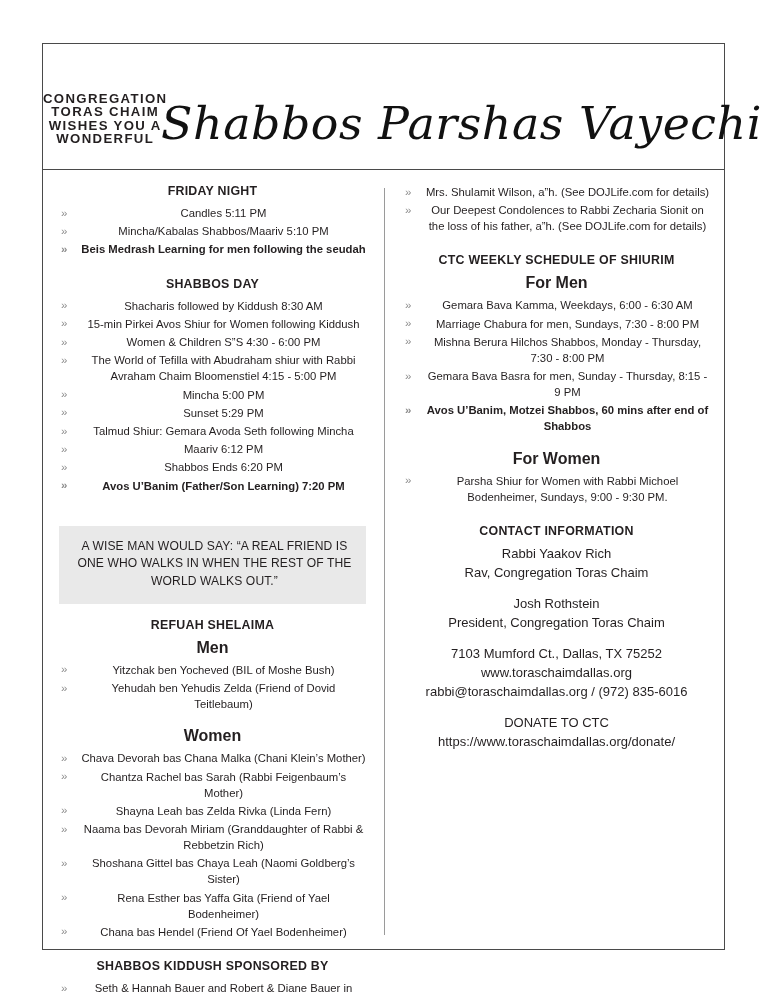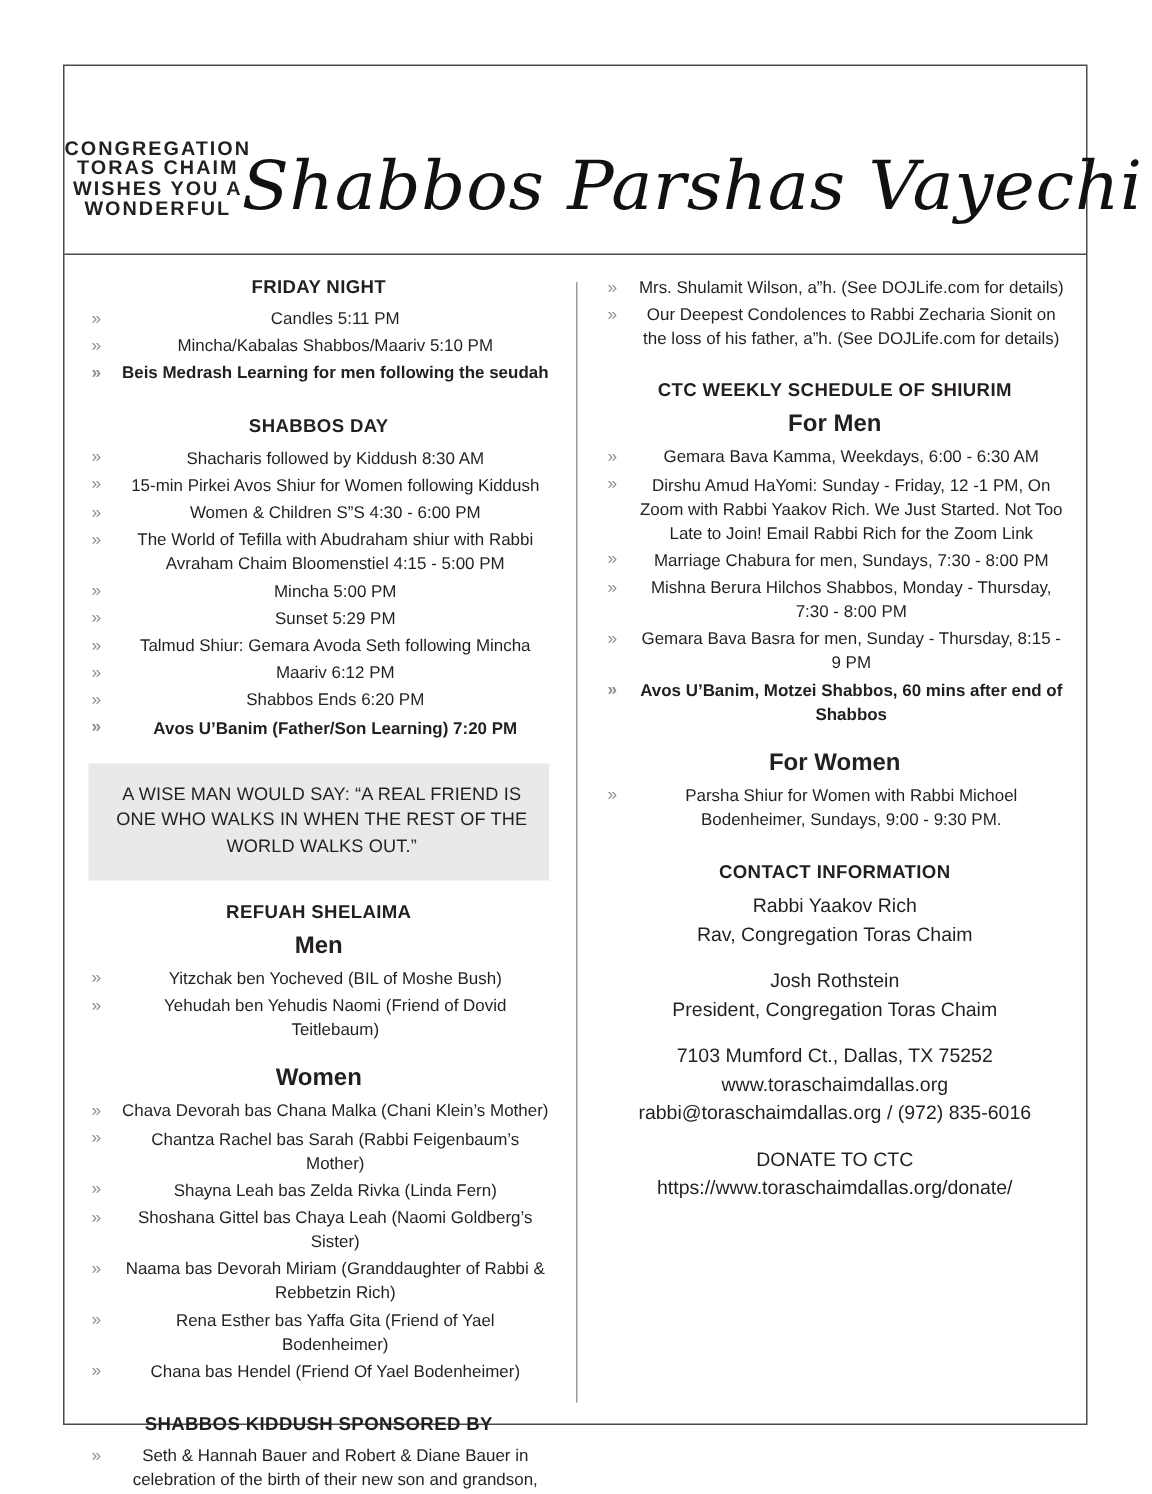--- a/index.html
+++ b/index.html
@@ -120,21 +120,21 @@
     top: -0.5px;
     color: #8d8d8d;
     font-size: 11.5px;
   }
   ul.bl li.b { font-weight: bold; }
 
   
   #quote-box {
     background: #e9e9e9;
     padding: 12px 14px 13px 18px;
-    margin: 15px 0 14px 0;
+    margin: 32px 0 14px 0;
   }
   #quote-text {
     font-size: 12.1px;
     line-height: 1.47;
     font-weight: normal;
     color: #231f20;
     letter-spacing: 0.1px;
   }
 
   
@@ -183,32 +183,32 @@
       </ul>
 
       <div id="quote-box">
         <div id="quote-text">A WISE  MAN WOULD  SAY: “A REAL FRIEND IS ONE WHO WALKS IN WHEN THE REST OF THE WORLD WALKS OUT.”</div>
       </div>
 
       <h2 class="sec">REFUAH SHELAIMA</h2>
       <h3 class="sub">Men</h3>
       <ul class="bl">
         <li>Yitzchak ben Yocheved (BIL of Moshe Bush)</li>
-        <li>Yehudah ben Yehudis Naomi (Friend of Dovid Teitlebaum)</li>
+        <li>Yehudah ben Yehudis Zelda (Friend of Dovid Teitlebaum)</li>
       </ul>
 
       <div class="spacer-md"></div>
 
       <h3 class="sub">Women</h3>
       <ul class="bl">
         <li>Chava Devorah bas Chana Malka (Chani Klein’s Mother)</li>
         <li>Chantza Rachel bas Sarah (Rabbi Feigenbaum’s Mother)</li>
         <li>Shayna Leah bas Zelda Rivka (Linda Fern)</li>
+        <li>Naama bas Devorah Miriam (Granddaughter of Rabbi &amp; Rebbetzin Rich)</li>
         <li>Shoshana Gittel bas Chaya Leah (Naomi Goldberg’s Sister)</li>
-        <li>Naama bas Devorah Miriam (Granddaughter of Rabbi &amp; Rebbetzin Rich)</li>
         <li>Rena Esther bas Yaffa Gita (Friend of Yael Bodenheimer)</li>
         <li>Chana bas Hendel (Friend Of Yael Bodenheimer)</li>
       </ul>
 
       <div class="spacer-lg"></div>
 
       <h2 class="sec">SHABBOS KIDDUSH SPONSORED BY</h2>
       <ul class="bl">
         <li>Seth &amp; Hannah Bauer and Robert &amp; Diane Bauer in celebration of the birth of their new son and grandson, respectively.</li>
       </ul>
@@ -225,21 +225,20 @@
         </li>
         <li>Our Deepest Condolences to Rabbi Zecharia Sionit on the loss of his father, a”h. (See DOJLife.com for details)</li>
       </ul>
 
       <div class="spacer-lg"></div>
 
       <h2 class="sec">CTC WEEKLY SCHEDULE OF SHIURIM</h2>
       <h3 class="sub">For Men</h3>
       <ul class="bl">
         <li>Gemara Bava Kamma, Weekdays, 6:00 - 6:30 AM</li>
-        <li>Dirshu Amud HaYomi: Sunday - Friday, 12 -1 PM, On Zoom with Rabbi Yaakov Rich. We Just Started. Not Too Late to Join! Email Rabbi Rich for the Zoom Link</li>
         <li>Marriage Chabura for men, Sundays, 7:30 - 8:00 PM</li>
         <li>Mishna Berura Hilchos Shabbos, Monday - Thursday, 7:30 - 8:00 PM</li>
         <li>Gemara Bava Basra for men, Sunday - Thursday, 8:15 - 9 PM</li>
         <li class="b">Avos U’Banim, Motzei Shabbos, 60 mins after end of Shabbos</li>
       </ul>
 
       <div class="spacer-md"></div>
 
       <h3 class="sub">For Women</h3>
       <ul class="bl">

